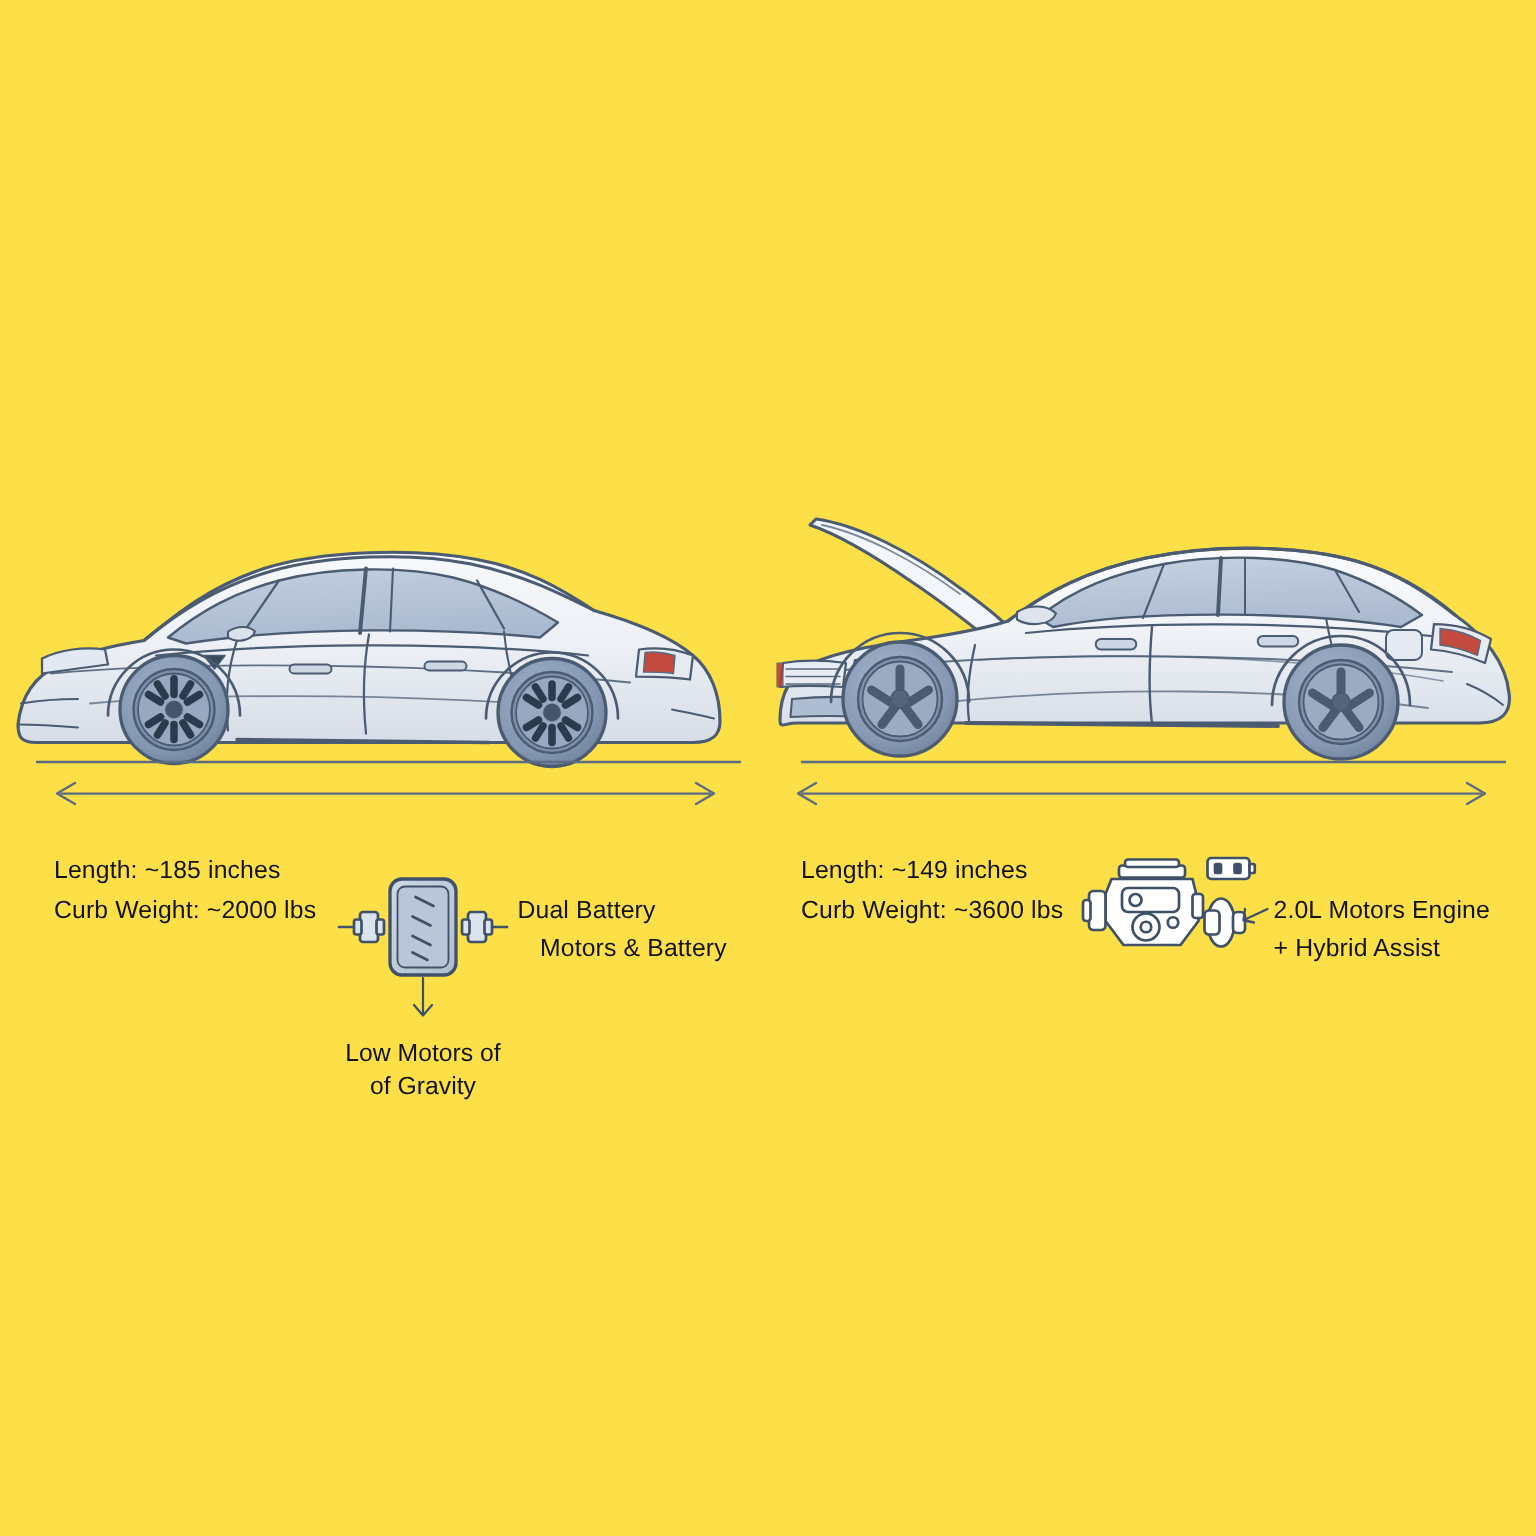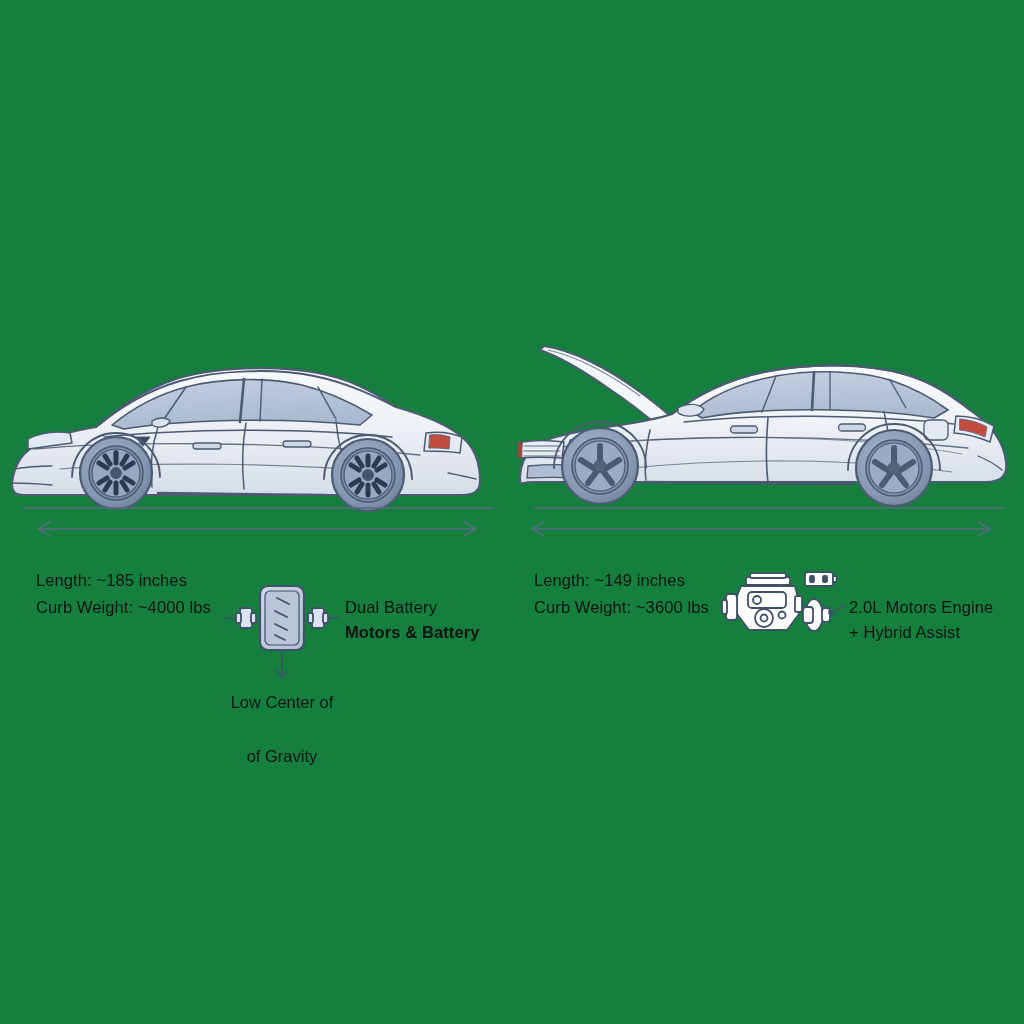--- a/index.html
+++ b/index.html
@@ -4,21 +4,21 @@
 <style>
   html, body {
     margin: 0;
     padding: 0;
     background: #ffffff;
   }
   #canvas {
     position: relative;
     width: 1024px;
     height: 1024px;
-    background: #15803d;
+    background: #fde047;
     overflow: hidden;
     font-family: "Liberation Sans", sans-serif;
   }
   .panel {
     position: absolute;
     top: 0;
     height: 1024px;
     width: 512px;
   }
   #panel-left  { left: 0; }
@@ -189,21 +189,21 @@
 
     <div class="icon-abs" style="left:32px; top:520px;">
       <svg width="450" height="18" viewBox="0 0 450 18">
         <line x1="8" y1="9" x2="442" y2="9" stroke="#5a6b82" stroke-width="1.5"></line>
         <polyline points="18,2 6,9 18,16" fill="none" stroke="#5a6b82" stroke-width="1.6" stroke-linecap="round" stroke-linejoin="round"></polyline>
         <polyline points="432,2 444,9 432,16" fill="none" stroke="#5a6b82" stroke-width="1.6" stroke-linecap="round" stroke-linejoin="round"></polyline>
       </svg>
     </div>
 
     <div class="spec-text" style="left:36px; top:567px;">Length: ~185 inches</div>
-    <div class="spec-text" style="left:36px; top:594px;">Curb Weight: ~4000 lbs</div>
+    <div class="spec-text" style="left:36px; top:594px;">Curb Weight: ~2000 lbs</div>
 
     <div class="icon-abs" style="left:222px; top:578px;">
       <svg width="120" height="80" viewBox="0 0 120 80">
         <defs>
           <linearGradient id="battGrad" x1="0" y1="0" x2="1" y2="1">
             <stop offset="0%" stop-color="#cfd9e6"></stop>
             <stop offset="100%" stop-color="#aebdd0"></stop>
           </linearGradient>
         </defs>
         <g stroke="#3f5069" fill="none" stroke-linecap="round" stroke-linejoin="round">
@@ -232,24 +232,24 @@
             <line x1="107" y1="40" x2="116" y2="40"></line>
           </g>
 
           <line x1="60" y1="74" x2="60" y2="98" stroke-width="1.5"></line>
           <polyline points="54,92 60,99 66,92" stroke-width="1.5" fill="none"></polyline>
         </g>
       </svg>
     </div>
 
     <div class="callout-text" style="left:345px; top:595px;">Dual Battery</div>
-    <div class="callout-text" style="left:345px; top:620px;font-weight:bold;">Motors &amp; Battery</div>
-
-    <div class="cog-text" style="left:182px; top:690px; width:200px;">Low Center of</div>
-    <div class="cog-text" style="left:182px; top:712px; width:200px;margin-top:32px;">of Gravity</div>
+    <div class="callout-text" style="left:360px; top:620px;">Motors &amp; Battery</div>
+
+    <div class="cog-text" style="left:182px; top:690px; width:200px;">Low Motors of</div>
+    <div class="cog-text" style="left:182px; top:712px; width:200px;">of Gravity</div>
   </div>
 
   <div class="panel" id="panel-right">
 
     <div class="car-wrap" style="top:330px;">
       <svg width="512" height="195" viewBox="0 0 512 195">
         <defs>
           <linearGradient id="bodyGradR" x1="0" y1="0" x2="0" y2="1">
             <stop offset="0%" stop-color="#fafbfd"></stop>
             <stop offset="45%" stop-color="#f0f3f7"></stop>

